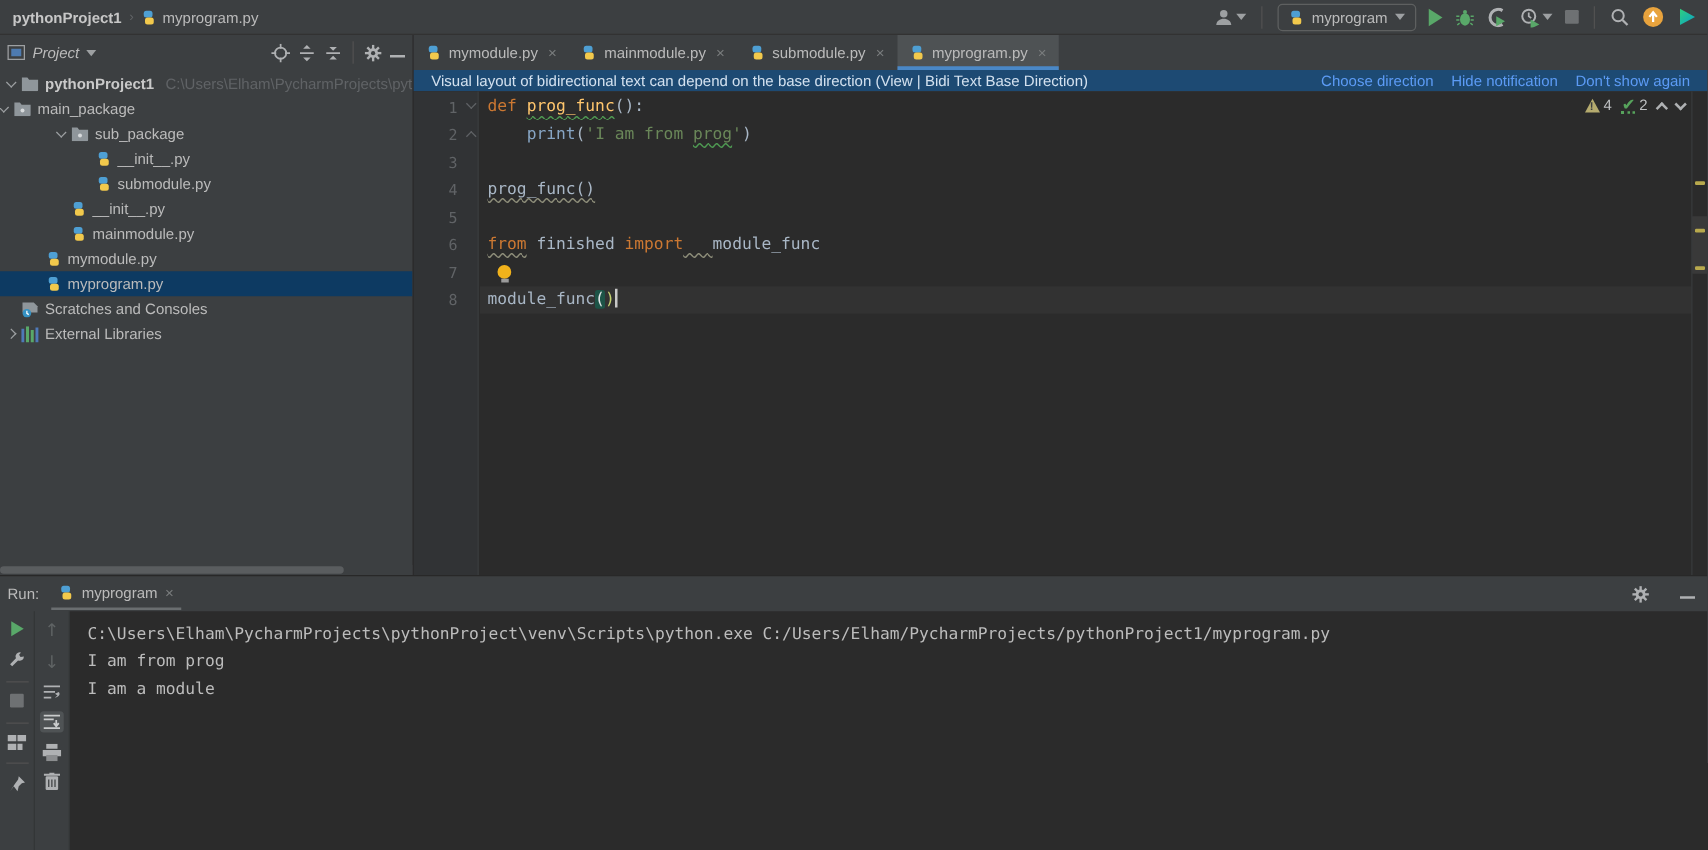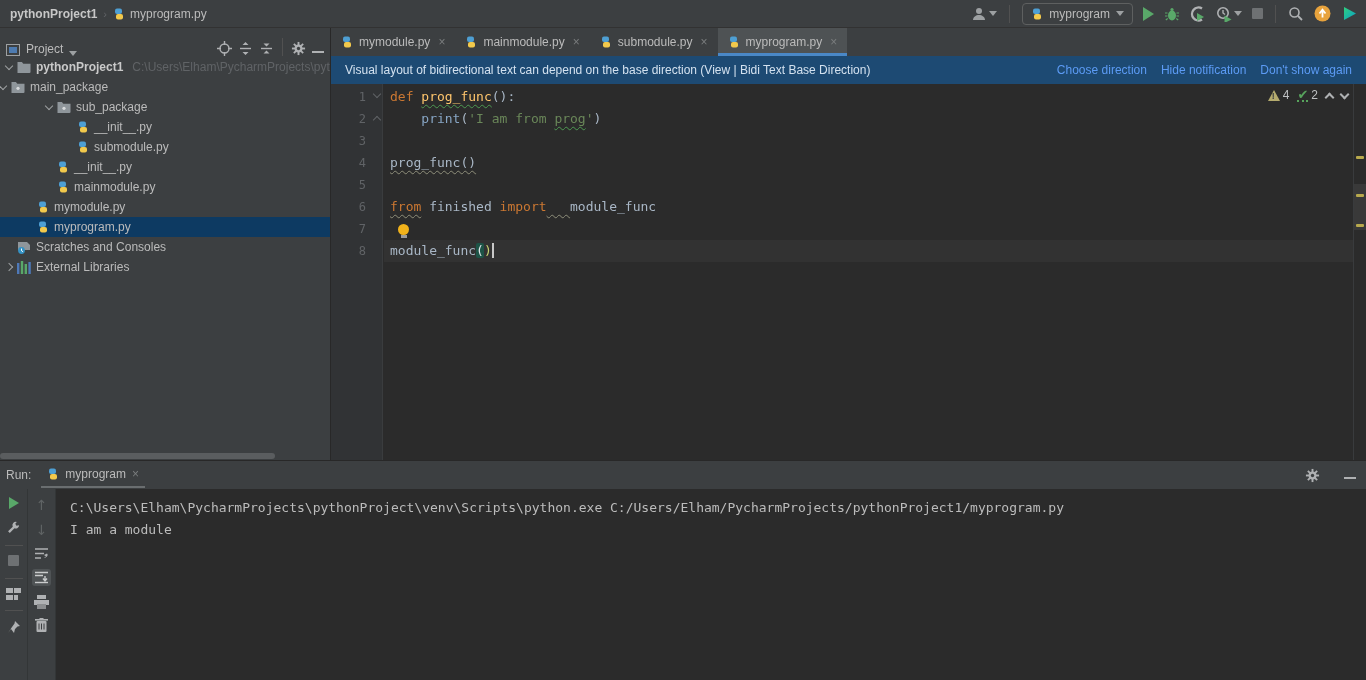--- a/index.html
+++ b/index.html
@@ -23,21 +23,21 @@
     border-left:11px solid #59a869; display:inline-block; }
   .stop-sq { width:11px; height:11px; background:#6e7173; border-radius:1px; display:inline-block; }
   .icon-btn { display:flex; align-items:center; gap:2px; cursor:pointer; }
 
   
   #workspace { display:flex; height:432px; }
 
   
   #project-panel { width:331px; display:flex; flex-direction:column; background:#3c3f41;
     border-right:1px solid #282828; }
-  .panel-header { height:28px; display:flex; align-items:flex-end; padding:0 6px; gap:6px; }
+  .panel-header { height:28px; display:flex; align-items:center; padding:0 6px; gap:6px;font-style:italic; }
   .ph-spacer { flex:1; }
   .win-icon { width:14px; height:12px; border:1px solid #9da0a2; background:#3c3f41; position:relative; }
   .win-icon::after { content:""; position:absolute; left:2px; top:2px; right:2px; bottom:2px; background:#4e7bb0; }
   .minus-icon { width:12px; height:2px; background:#afb1b3; display:inline-block; }
   #project-tree { flex:1; position:relative; overflow:hidden; padding-top:1px; }
   .tree-row { height:20px; display:flex; align-items:center; gap:5px; white-space:nowrap; cursor:pointer; }
   .tree-row.selected { background:#0d3a62; }
   .tchev { width:6px; height:6px; border-right:1.5px solid #9da0a2; border-bottom:1.5px solid #9da0a2;
     display:inline-block; flex:none; }
   .tchev.open { transform:rotate(45deg); margin-top:-3px; }
@@ -48,21 +48,21 @@
   .hscroll { height:8px; position:relative; background:#3c3f41; }
   .hscroll .thumb { position:absolute; left:0; top:1px; width:275px; height:6px; background:#5a5d5f; border-radius:3px; }
 
   
   #editor-col { flex:1; display:flex; flex-direction:column; min-width:0; }
   #tab-bar { height:28px; display:flex; background:#3c3f41; align-items:stretch; }
   .tab { display:flex; align-items:center; gap:6px; padding:0 10px; cursor:pointer; position:relative; color:#bbbbbb; }
   .tab .close { color:#7a7d7e; font-size:12px; margin-left:2px; }
   .tab.active { background:#4e5254; }
   .tab.active::after { content:""; position:absolute; left:0; right:0; bottom:0; height:3px; background:#4a88c7; }
-  #banner { height:28px; background:#1d4a73; display:flex; align-items:center; padding:0 14px; gap:24px; }
+  #banner { height:17px; background:#1d4a73; display:flex; align-items:center; padding:0 14px; gap:24px; }
   #banner .msg { color:#d3e1ef; flex:1; }
   #banner .lnk { color:#5c9bf5; cursor:pointer; margin-left:14px; }
 
   #editor { flex:1; position:relative; background:#2b2b2b; overflow:hidden;
     font-family:"DejaVu Sans Mono", monospace; font-size:13px; }
   #gutter-col { position:absolute; left:0; top:0; bottom:0; width:52px; background:#313335;
     border-right:1px solid #3a3c3e; padding-top:2px; }
   .gut-row { height:22px; line-height:22px; position:relative; color:#606366; font-size:12px;
     text-align:right; padding-right:16px; }
   .fold-mark { position:absolute; right:2px; top:7px; width:6px; height:6px;
@@ -539,15 +539,15 @@
       </span>
       <span class="clk">
         <svg width="13" height="14" viewBox="0 0 13 14">
             <rect x="1.5" y="3" width="10" height="11" rx="1" fill="#afb1b3"></rect>
             <rect x="0" y="1" width="13" height="1.6" fill="#afb1b3"></rect>
             <rect x="4.5" y="0" width="4" height="1.6" fill="#afb1b3"></rect>
             <path d="M4 5.5v6M6.5 5.5v6M9 5.5v6" stroke="#3c3f41" stroke-width="1"></path>
           </svg>
       </span>
     </div>
-    <div id="console"><div class="console-line">C:\Users\Elham\PycharmProjects\pythonProject\venv\Scripts\python.exe C:/Users/Elham/PycharmProjects/pythonProject1/myprogram.py</div><div class="console-line">I am a module</div><div class="console-line"></div></div>
+    <div id="console"><div class="console-line">C:\Users\Elham\PycharmProjects\pythonProject\venv\Scripts\python.exe C:/Users/Elham/PycharmProjects/pythonProject1/myprogram.py</div><div class="console-line">I am from prog</div><div class="console-line">I am a module</div><div class="console-line"></div></div>
   </div>
 </div>
 
 </body></html>

